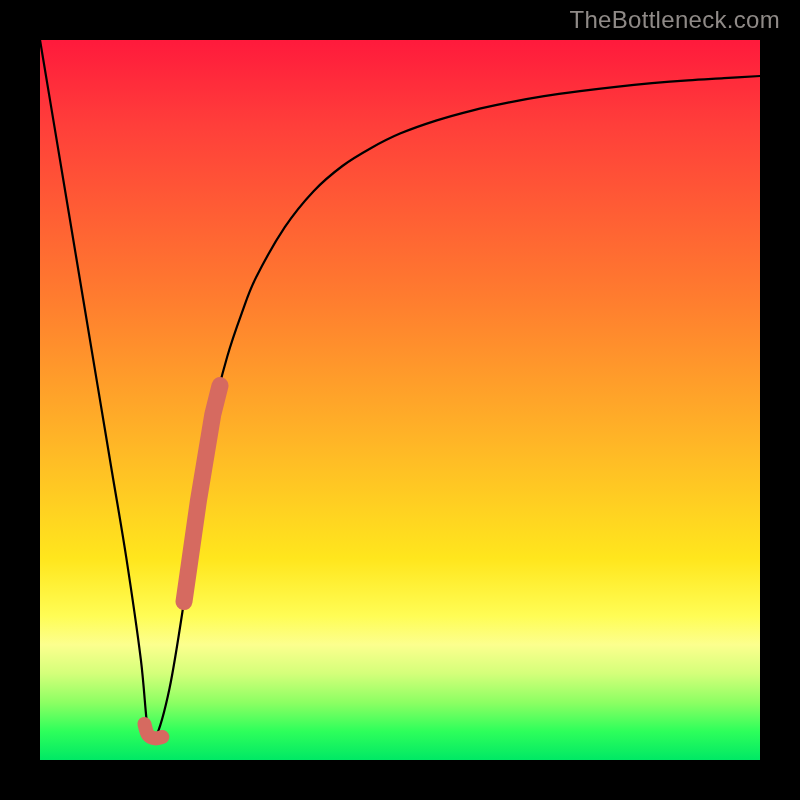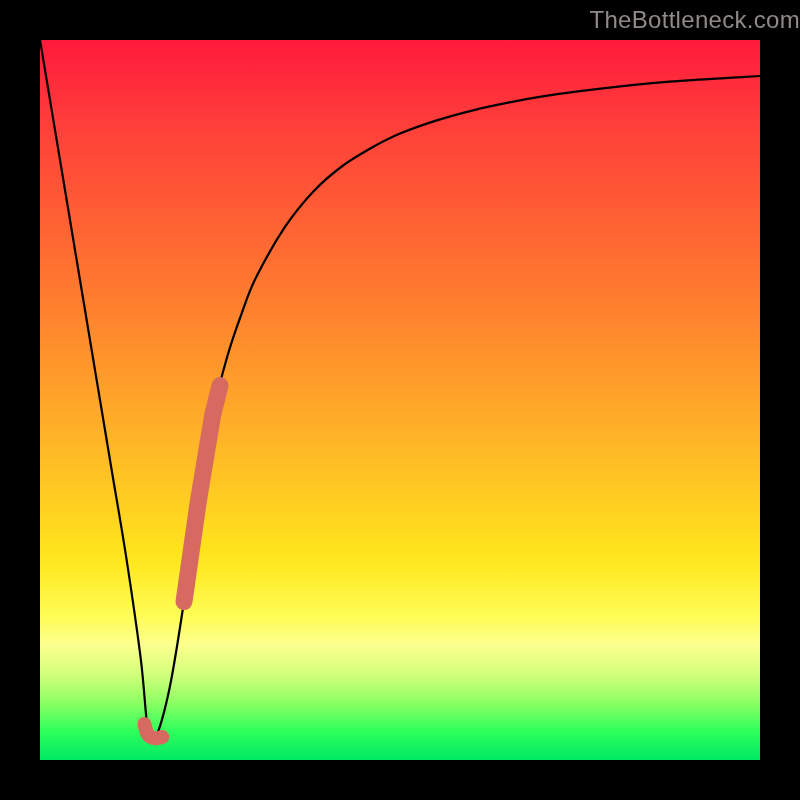--- a/index.html
+++ b/index.html
@@ -35,21 +35,21 @@
       #fcff8e 84%,
       #d4ff7a 88%,
       #8dff63 92%,
       #2eff5b 96%,
       #00e865 100%
     );
   }
   .watermark {
     position: absolute;
     top: 6px;
-    right: 0;
+    right: 20px;
     color: #8f8a87;
     font-size: 24px;
     letter-spacing: 0.3px;
     user-select: none;
   }
   svg.curve {
     position: absolute;
     left: 0;
     top: 0;
     width: 720px;

